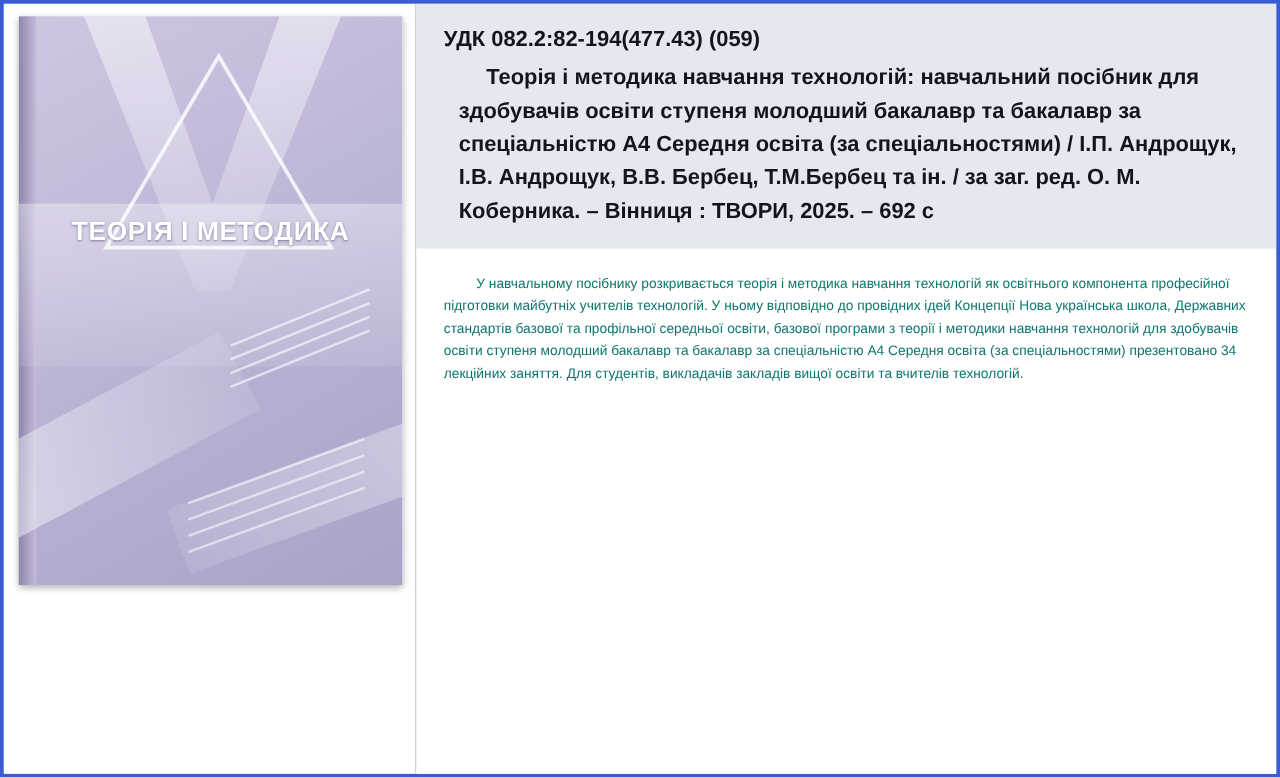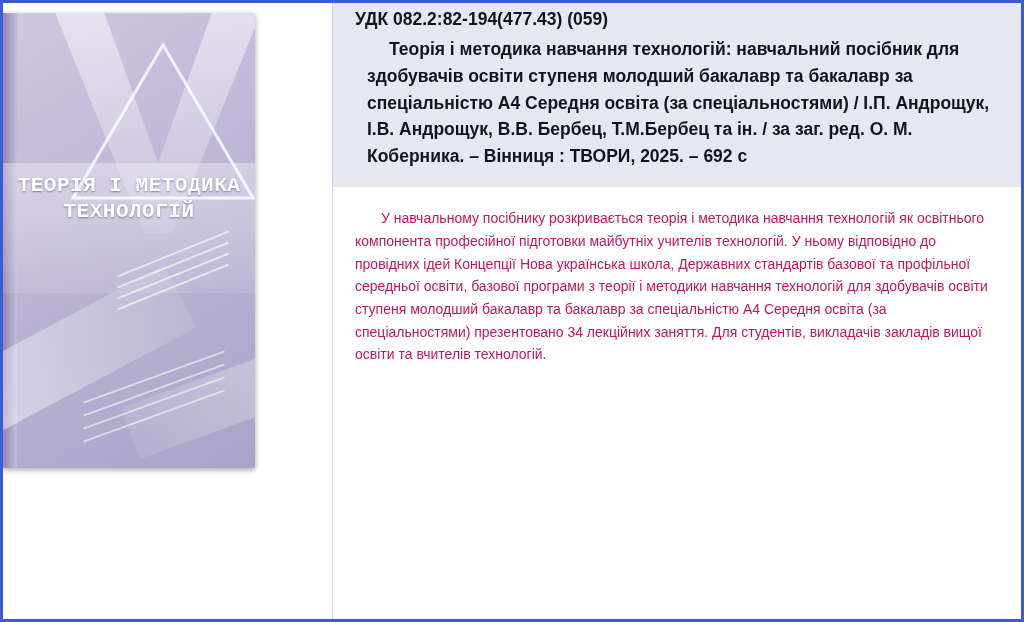--- a/index.html
+++ b/index.html
@@ -28,28 +28,27 @@
   .cover-pane {
     width: 330px;
     flex: 0 0 330px;
     background: #ffffff;
     position: relative;
     border-right: 1px solid #c9cfe4;
     box-sizing: border-box;
   }
   .cover {
     position: absolute;
-    left: 0;
+    left: 12px;
     top: 10px;
-    width: 252px;
+    width: 307px;
     height: 455px;
     background: linear-gradient(150deg, #cfc6e0 0%, #c6bddc 25%, #b9b2d4 55%, #a9a3c8 100%);
     box-shadow: 0 2px 6px rgba(0,0,0,0.35);
     overflow: hidden;
-    font-family: Liberation Mono, monospace;
   }
   .cover .spine {
     position: absolute;
     left: 0; top: 0; bottom: 0;
     width: 14px;
     background: linear-gradient(90deg, #8f86ad 0%, #b4abcd 70%, #c5bcdb 100%);
   }
   
   .cover .v-shape {
     position: absolute;
@@ -131,21 +130,21 @@
   
   .content-pane {
     flex: 1 1 auto;
     display: flex;
     flex-direction: column;
     min-width: 0;
     background: #ffffff;
   }
   .bib-block {
     background: #e6e8f0;
-    padding: 4px 24px 18px 22px;
+    padding: 16px 24px 18px 22px;
     box-sizing: border-box;
   }
   .bib-line {
     font-size: 17.5px;
     font-weight: bold;
     color: #11151c;
     line-height: 1.45;
     margin: 0 0 2px 0;
   }
   .bib-para {
@@ -156,22 +155,22 @@
     margin: 4px 0 0 12px;
     text-indent: 22px;
   }
   .annot-block {
     background: #ffffff;
     padding: 20px 24px 10px 22px;
     box-sizing: border-box;
     flex: 1 1 auto;
   }
   .annot-para {
-    font-size: 14px;
-    color: #be185d;
+    font-size: 11px;
+    color: #0f766e;
     line-height: 1.62;
     margin: 0;
     text-indent: 26px;
     text-align: left;
   }
 </style>
 </head>
 <body>
 
 <div class="page">
@@ -179,21 +178,20 @@
   <div class="cover-pane">
     <div class="cover">
       <div class="spine"></div>
       <div class="v-shape"></div>
       <svg class="tri-svg" width="200" height="175" viewBox="0 0 200 175">
         <polygon points="100,12 190,165 10,165" fill="none" stroke="rgba(255,255,255,0.8)" stroke-width="3"></polygon>
       </svg>
       <div class="band"></div>
       <div class="title">
         <div>ТЕОРІЯ І МЕТОДИКА</div>
-        <div>ТЕХНОЛОГІЙ</div>
       </div>
       <div class="diag d1"></div>
       <div class="diag d2"></div>
       <div class="lines">
         <i></i>
           <i></i>
           <i></i>
           <i></i>
       </div>
       <div class="lines-b">

